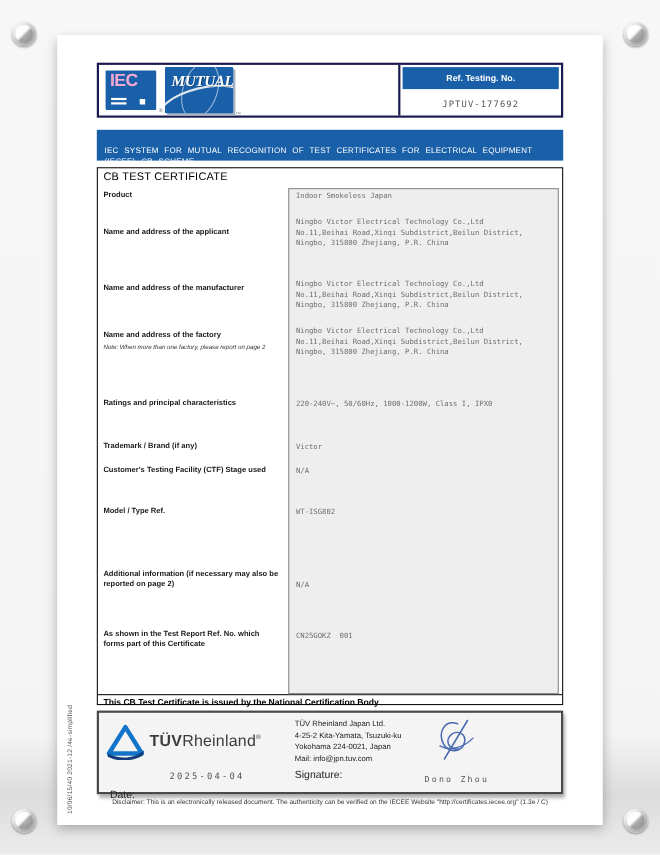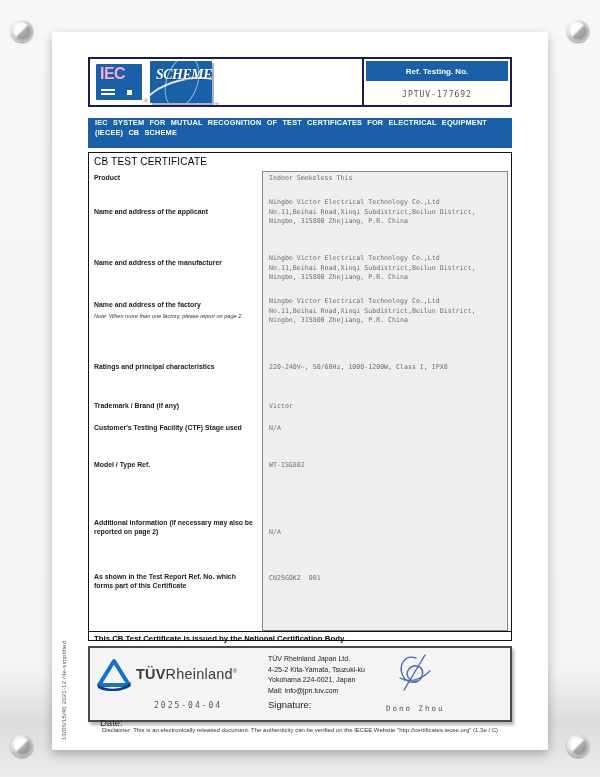--- a/index.html
+++ b/index.html
@@ -39,22 +39,22 @@
   .iecee-arc2{position:absolute;left:16px;top:-6px;width:30px;height:52px;border:1.5px solid rgba(255,255,255,.55);
     border-radius:50%;transform:rotate(18deg);}
   .iecee-tm{position:absolute;right:-7px;bottom:-4px;font-size:5px;color:#777;}
   .iecee-wrap{position:relative;}
   .ref-panel{width:148px;border-left:2px solid #1b1b52;display:flex;flex-direction:column;box-sizing:border-box;}
   .ref-head{margin:2px;height:20px;background:#1a60a8;color:#fff;font-weight:bold;font-size:8px;
     display:flex;align-items:center;justify-content:center;}
   .ref-value{flex:1;display:flex;align-items:center;justify-content:center;
     font-family:"DejaVu Sans Mono","Liberation Mono",monospace;font-size:8px;color:#555;letter-spacing:1px;}
   
-  .banner{position:absolute;left:36px;top:86px;width:424px;height:30px;background:#1a60a8;
-    box-sizing:border-box;padding:0 7px;color:#fff;font-weight:bold;font-size:7.3px;line-height:10px;
+  .banner{position:absolute;left:36px;top:86px;width:424px;height:14px;background:#1a60a8;
+    box-sizing:border-box;padding:14px 7px;color:#fff;font-weight:normal;font-size:7.3px;line-height:10px;
     word-spacing:3px;letter-spacing:.2px;}
   
   .main-box{position:absolute;left:36px;top:120px;width:424px;height:489px;border:1.5px solid #111;
     box-sizing:border-box;background:#fff;}
   .cert-title{height:15px;padding:3px 0 0 5px;font-size:10px;font-weight:normal;letter-spacing:.2px;color:#000;}
   .rows{position:relative;height:460px;}
   .gray-col{position:absolute;left:173px;top:0;width:246px;height:100%;background:#eeeeee;
     border:1px solid #8a8a8a;box-sizing:border-box;}
   .row{display:flex;position:relative;z-index:1;}
   .lbl{width:173px;box-sizing:border-box;padding:3px 6px 0 5px;
@@ -99,42 +99,42 @@
         <span class="iec-text">IEC</span>
         <span class="iec-bar1"></span>
         <span class="iec-bar2"></span>
         <span class="iec-dot"></span>
         <span class="iec-reg">®</span>
       </div>
       <div class="iecee-wrap">
         <div class="iecee-logo">
           <span class="iecee-arc1"></span>
           <span class="iecee-arc2"></span>
-          <span class="iecee-text">SCHEME</span>
+          <span class="iecee-text">MUTUAL</span>
         </div>
         <span class="iecee-tm">™</span>
       </div>
     </div>
     <div class="ref-panel">
       <div class="ref-head">Ref. Testing. No.</div>
       <div class="ref-value">JPTUV-177692</div>
     </div>
   </div>
 
   <div class="banner">IEC SYSTEM FOR MUTUAL RECOGNITION OF TEST CERTIFICATES FOR ELECTRICAL EQUIPMENT (IECEE) CB SCHEME</div>
 
   <div class="main-box">
     <div class="cert-title">CB TEST CERTIFICATE</div>
 
     <div class="rows">
       <div class="gray-col"></div>
 
       <div class="row" style="height:24px">
         <div class="lbl">Product</div>
-        <div class="val">Indoor Smokeless This</div>
+        <div class="val">Indoor Smokeless Japan</div>
       </div>
 
       <div class="row" style="height:56px">
         <div class="lbl" style="padding-top:13px">Name and address of the applicant</div>
         <div class="val">Ningbo Victor Electrical Technology Co.,Ltd
 No.11,Beihai Road,Xinqi Subdistrict,Beilun District,
 Ningbo, 315800 Zhejiang, P.R. China</div>
       </div>
 
       <div class="row" style="height:44px">

